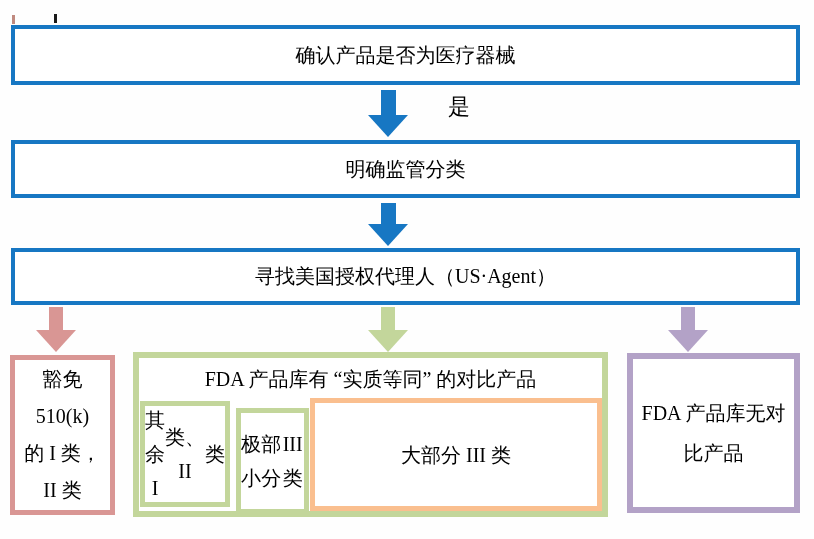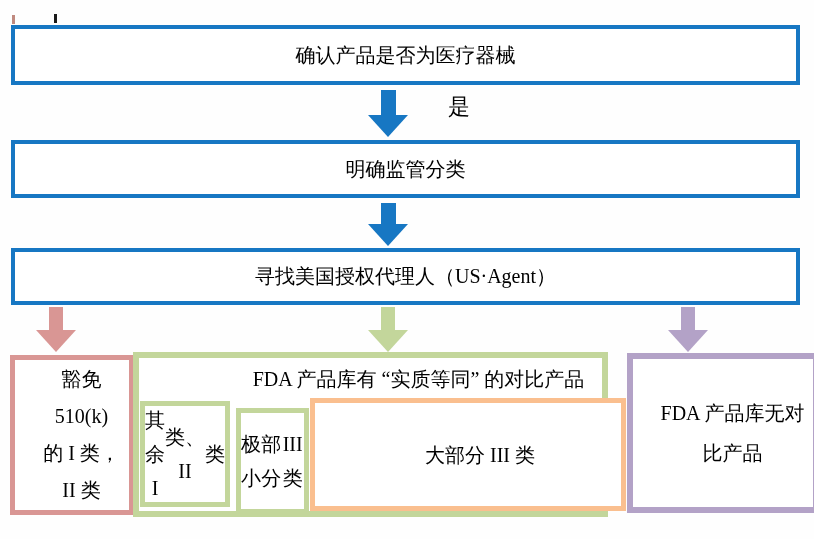--- a/index.html
+++ b/index.html
@@ -62,21 +62,20 @@
   
   .outcome {
     position: absolute;
     background: #fff;
     display: flex;
     flex-direction: column;
     align-items: center;
     justify-content: center;
     text-align: center;
     font-size: 20px;
-    padding-left: 19px;
   }
   .outcome .line { display: block; }
 
   .exempt-box {
     left: 10px; top: 355px;
     width: 95px; height: 150px;
     border: 5px solid var(--pink, #D99694);
   }
   .exempt-box .line { line-height: 37px; }
 
@@ -85,21 +84,20 @@
     left: 133px; top: 352px;
     width: 463px; height: 153px;
     border: 6px solid var(--green, #C3D69B);
     background: #fff;
   }
   .se-header {
     position: absolute;
     left: 0; top: 2px; width: 100%; height: 38px;
     display: flex; align-items: center; justify-content: center;
     font-size: 20px;
-    padding-left: 48px;
   }
   .se-cell {
     position: absolute;
     background: #fff;
     display: flex;
     flex-direction: row;
     align-items: center;
     justify-content: center;
     text-align: center;
     font-size: 20px;
@@ -109,21 +107,20 @@
     left: 1px; top: 43px; width: 80px; height: 96px;
     border: 5px solid var(--green, #C3D69B);
   }
   .se-cell-minor {
     left: 97px; top: 50px; width: 63px; height: 96px;
     border: 5px solid var(--green, #C3D69B);
   }
   .se-cell-major {
     left: 171px; top: 40px; width: 282px; height: 103px;
     border: 5px solid var(--orange, #FABF8F);
-    padding-left: 24px;
   }
 
   .no-match-box {
     left: 627px; top: 353px;
     width: 161px; height: 148px;
     border: 6px solid var(--purple, #B3A2C7);
   }
   .no-match-box .line { line-height: 40px; text-align: right; }
 
   

